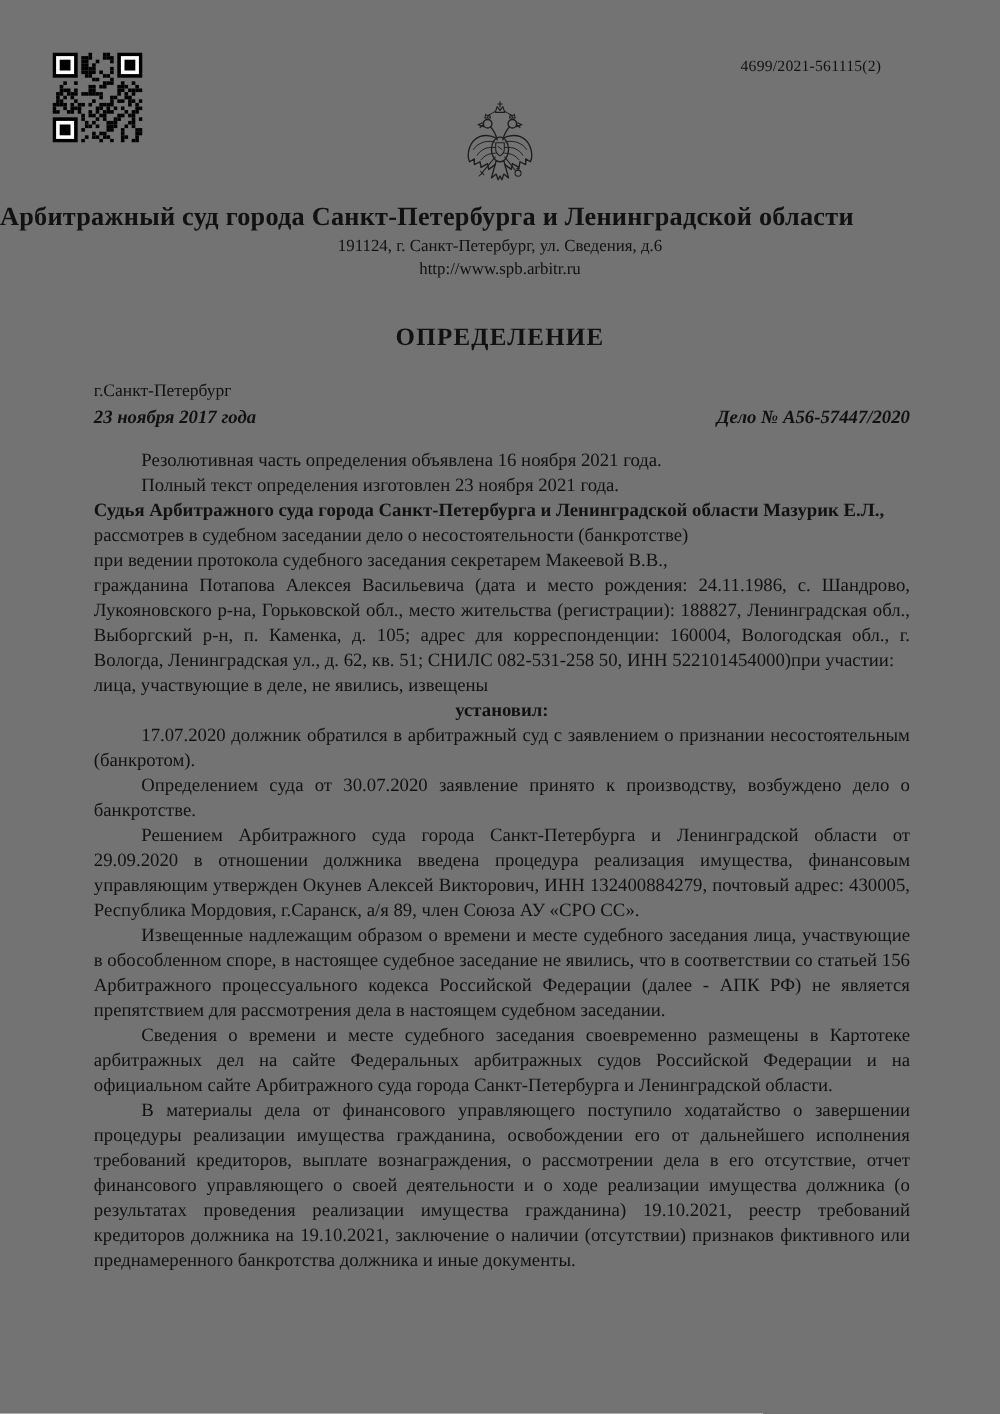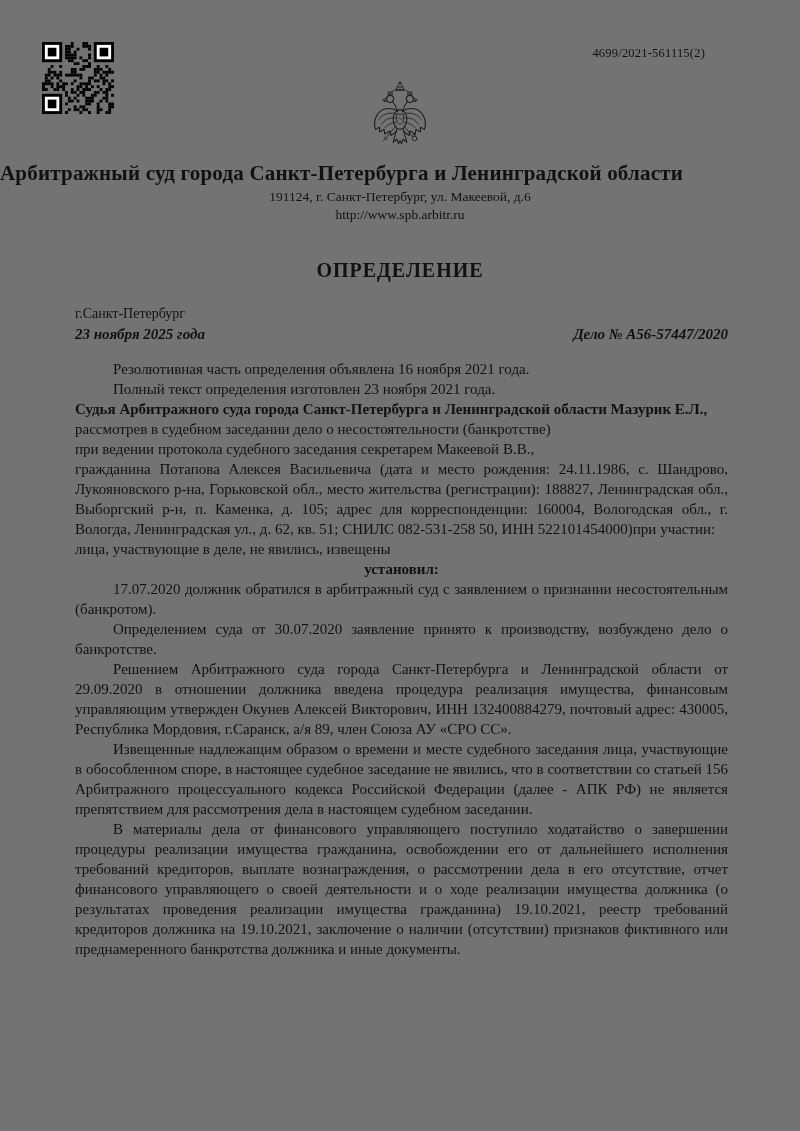--- a/index.html
+++ b/index.html
@@ -324,45 +324,46 @@
 
       <path d="M45 60 L30 78 M28 80 l4 -4 M29.5 75 l3.5 3.5" stroke-width="1.1"></path>
 
       <path d="M55 60 L66 74" stroke-width="1.1"></path>
       <circle cx="69" cy="77" r="3.2" stroke-width="1.1"></circle>
       <path d="M69 73.8 v-2.6 M67.6 72.2 h2.8" stroke-width="1"></path>
     </svg>
   </div>
 
   <div class="court-name">Арбитражный суд города Санкт-Петербурга и Ленинградской области</div>
-  <div class="court-address">191124, г. Санкт-Петербург, ул. Макеевой, д.6</div>
+  <div class="court-address">191124, г. Санкт-Петербург, ул. Сведения, д.6</div>
   <div class="court-url">http://www.spb.arbitr.ru</div>
 
   <h1 class="title">ОПРЕДЕЛЕНИЕ</h1>
 
   <div class="meta">
     <div>г.Санкт-Петербург</div>
     <div class="meta-row">
-      <span>23 ноября 2025 года</span>
+      <span>23 ноября 2017 года</span>
       <span>Дело № А56-57447/2020</span>
     </div>
   </div>
 
   <div class="intro">
     <p>Резолютивная часть определения объявлена 16 ноября 2021 года.</p>
     <p>Полный текст определения изготовлен 23 ноября 2021 года.</p>
   </div>
 
   <div class="bodytext">
     <p class="nind bold">Судья Арбитражного суда города Санкт-Петербурга и Ленинградской области Мазурик Е.Л.,</p>
     <p class="nind">рассмотрев в судебном заседании дело о несостоятельности (банкротстве)</p>
     <p class="nind">при ведении протокола судебного заседания секретарем Макеевой В.В.,</p>
     <p class="nind">гражданина Потапова Алексея Васильевича (дата и место рождения: 24.11.1986, с. Шандрово, Лукояновского р-на, Горьковской обл., место жительства (регистрации): 188827, Ленинградская обл., Выборгский р-н, п. Каменка, д. 105; адрес для корреспонденции: 160004, Вологодская обл., г. Вологда, Ленинградская ул., д. 62, кв. 51; СНИЛС 082-531-258 50, ИНН 522101454000)при участии:</p>
     <p class="nind">лица, участвующие в деле, не явились, извещены</p>
     <p class="center">установил:</p>
     <p>17.07.2020 должник обратился в арбитражный суд с заявлением о признании несостоятельным (банкротом).</p>
     <p>Определением суда от 30.07.2020 заявление принято к производству, возбуждено дело о банкротстве.</p>
     <p>Решением Арбитражного суда города Санкт-Петербурга и Ленинградской области от 29.09.2020 в отношении должника введена процедура реализация имущества, финансовым управляющим утвержден Окунев Алексей Викторович, ИНН 132400884279, почтовый адрес: 430005, Республика Мордовия, г.Саранск, а/я 89, член Союза АУ «СРО СС».</p>
     <p>Извещенные надлежащим образом о времени и месте судебного заседания лица, участвующие в обособленном споре, в настоящее судебное заседание не явились, что в соответствии со статьей 156 Арбитражного процессуального кодекса Российской Федерации (далее - АПК РФ) не является препятствием для рассмотрения дела в настоящем судебном заседании.</p>
+    <p>Сведения о времени и месте судебного заседания своевременно размещены в Картотеке арбитражных дел на сайте Федеральных арбитражных судов Российской Федерации и на официальном сайте Арбитражного суда города Санкт-Петербурга и Ленинградской области.</p>
     <p>В материалы дела от финансового управляющего поступило ходатайство о завершении процедуры реализации имущества гражданина, освобождении его от дальнейшего исполнения требований кредиторов, выплате вознаграждения, о рассмотрении дела в его отсутствие, отчет финансового управляющего о своей деятельности и о ходе реализации имущества должника (о результатах проведения реализации имущества гражданина) 19.10.2021, реестр требований кредиторов должника на 19.10.2021, заключение о наличии (отсутствии) признаков фиктивного или преднамеренного банкротства должника и иные документы.</p>
   </div>
 
 </div>
 
 </body></html>

